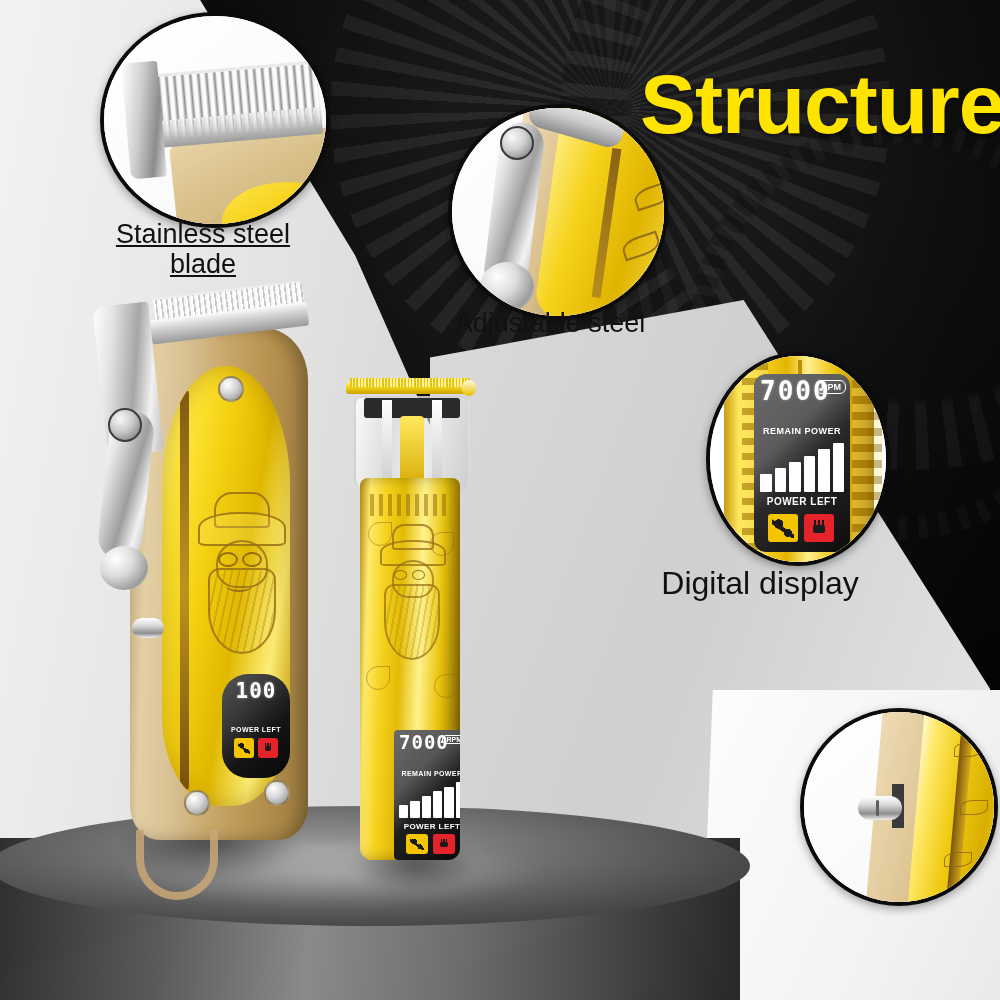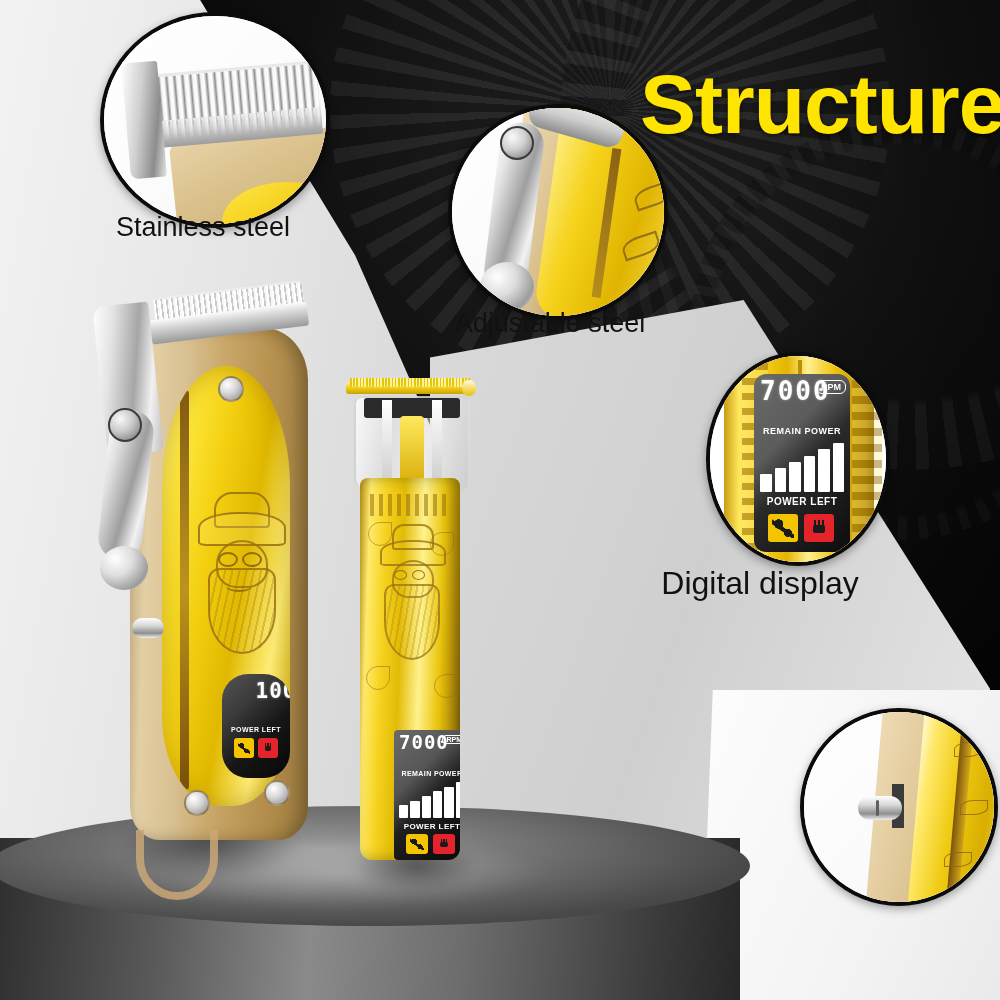--- a/index.html
+++ b/index.html
@@ -58,21 +58,21 @@
     filter:blur(5px);}
 
   
   .title{position:absolute;left:640px;top:62px;font-size:84px;font-weight:700;
     color:#ffe400;letter-spacing:-1px;line-height:1;white-space:nowrap;
     text-shadow:0 2px 5px rgba(0,0,0,.6);}
 
   
   .label{position:absolute;color:#111;text-align:center;line-height:1.12;
     font-size:27px;font-weight:400;}
-  .label.l-blade{left:48px;top:212px;width:310px;}
+  .label.l-blade{left:48px;top:219px;width:310px;text-decoration:underline;}
   .label.l-handle{left:400px;top:308px;width:300px;}
   .label.l-display{left:630px;top:566px;width:260px;font-size:32px;}
   .label.l-onoff{left:790px;top:890px;width:200px;font-size:28px;}
 
   
   .callout{position:absolute;border-radius:50%;overflow:hidden;
     border:4px solid #0b0b0b;background:#fff;
     box-shadow:0 3px 10px rgba(0,0,0,.35);}
   .c-blade{left:100px;top:12px;width:222px;height:208px;}
   .c-handle{left:448px;top:104px;width:212px;height:208px;}
@@ -257,21 +257,21 @@
     border:2px solid #3c3c3c;}
   .cl-onoff{position:absolute;left:36px;top:336px;width:32px;height:20px;border-radius:10px;
     background:linear-gradient(180deg,#ffffff 0%,#d6d6d6 40%,#8e8e8e 76%,#f0f0f0 100%);}
 
   
   .cl-lcd{position:absolute;left:126px;top:392px;width:68px;height:104px;border-radius:26px;
     background:linear-gradient(135deg,#555 0%,#3b3b3b 30%,#161616 60%,#070707 100%);
     overflow:hidden;}
   .cl-lcd .d{position:absolute;left:8px;top:8px;width:52px;text-align:center;color:#fff;
     font-family:"DejaVu Sans Mono",monospace;font-weight:700;font-size:21px;line-height:.92;
-    letter-spacing:1px;margin-left:20px;}
+    letter-spacing:1px;}
   .cl-lcd .pl{position:absolute;top:52px;width:100%;text-align:center;color:#fff;
     font-size:7px;font-weight:700;letter-spacing:.4px;}
   .cl-lcd .tiles{position:absolute;left:12px;top:64px;display:flex;gap:4px;}
   .cl-lcd .tile{width:20px;height:20px;}
 
   
   .trimmer{position:absolute;left:338px;top:372px;width:152px;height:518px;}
   .tr-shadow{position:absolute;left:14px;top:466px;width:126px;height:54px;
     background:radial-gradient(ellipse,rgba(0,0,0,.45) 0%,rgba(0,0,0,0) 70%);filter:blur(4px);}
   .tr-tblade{position:absolute;left:8px;top:4px;width:128px;height:26px;}
@@ -464,20 +464,21 @@
       <div class="bc-bg"></div>
       <div class="bc-gold"></div>
       <div class="bc-gold2"></div>
       <div class="bc-plate"></div>
       <div class="bc-teeth"></div>
       <div class="bc-shoe"></div>
     </div>
   </div>
   <div class="label l-blade">
     <div>Stainless steel</div>
+    <div>blade</div>
   </div>
 
   <div class="callout c-handle">
     <div class="c-inner">
       <div class="hc-bg"></div>
       <div class="hc-tan"></div>
       <div class="hc-gold"></div>
       <div class="hc-engrave"></div>
       <div class="hc-leaf" style="left:182px;top:78px;"></div>
       <div class="hc-leaf" style="left:170px;top:128px;"></div>

